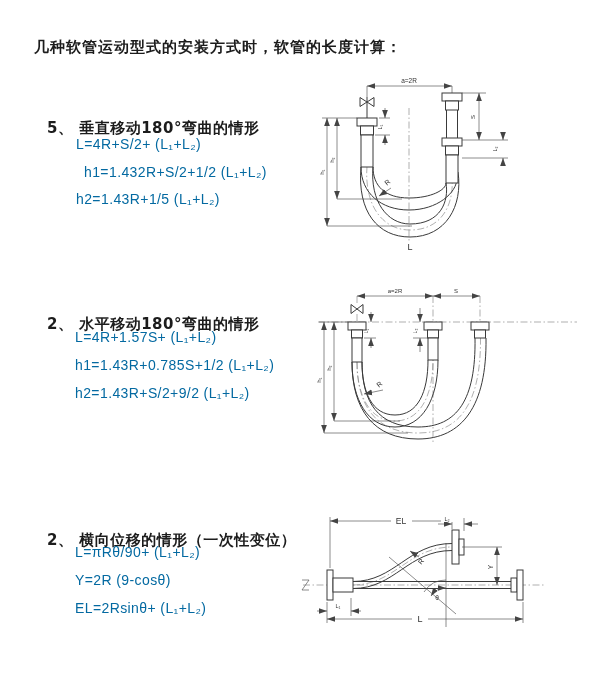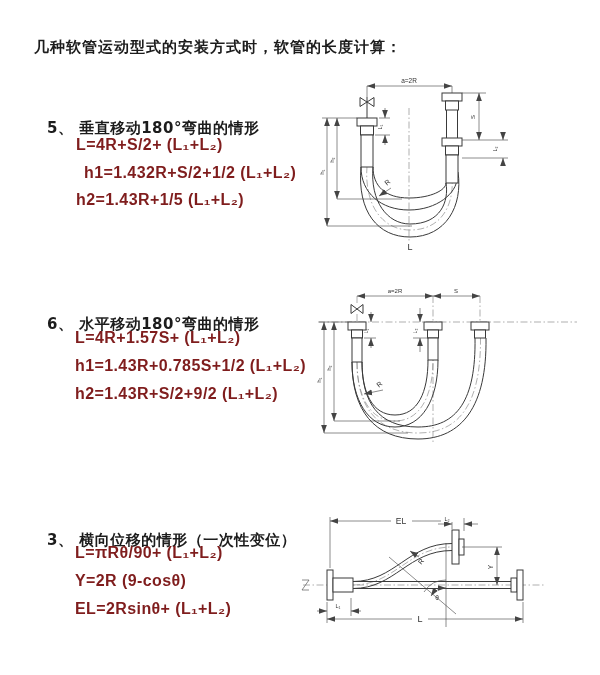--- a/index.html
+++ b/index.html
@@ -4,45 +4,45 @@
 <style>
   html,body{margin:0;padding:0;}
   body{
     width:600px;height:675px;position:relative;background:#ffffff;
     font-family:"DejaVu Sans","Liberation Sans",sans-serif;
     overflow:hidden;
   }
   .txt{position:absolute;white-space:pre;color:#1c1c1c;}
   .cn{font-weight:700;font-size:15px;letter-spacing:0.5px;font-family:"DejaVu Sans","Liberation Sans",sans-serif;margin-top:15px;}
   .title{letter-spacing:1px;}
-  .formula{font-size:16px;font-weight:700;letter-spacing:0.4px;color:#7f1d1d;font-family:"Liberation Sans","DejaVu Sans",sans-serif;}
+  .formula{font-size:14px;font-weight:400;letter-spacing:0.4px;color:#0369a1;font-family:"Liberation Sans","DejaVu Sans",sans-serif;}
   svg.diag{position:absolute;overflow:visible;}
   .ol{stroke:#3a3a3a;stroke-width:1;fill:none;}          
   .tl{stroke:#4d4d4d;stroke-width:0.65;fill:none;}       
   .cl{stroke:#7a7a7a;stroke-width:0.6;fill:none;stroke-dasharray:7 2.5 1.5 2.5;} 
   .fit{fill:#ffffff;stroke:#3a3a3a;stroke-width:1;}      
   .dimtxt{fill:#333;font-family:"Liberation Sans","DejaVu Sans",sans-serif;}
   .wbg{fill:#ffffff;stroke:none;}
 </style>
 </head>
 <body>
 
 <div class="txt cn title" style="left:34px;top:23px">几种软管运动型式的安装方式时，软管的长度计算：</div>
 
 <div class="txt cn" style="left:47px;top:104px">5、 垂直移动180°弯曲的情形</div>
 <div class="txt formula" style="left:76px;top:136px">L=4R+S/2+ (L₁+L₂)</div>
 <div class="txt formula" style="left:84px;top:164px">h1=1.432R+S/2+1/2 (L₁+L₂)</div>
 <div class="txt formula" style="left:76px;top:191px">h2=1.43R+1/5 (L₁+L₂)</div>
 
-<div class="txt cn" style="left:47px;top:300px">6、 水平移动180°弯曲的情形</div>
+<div class="txt cn" style="left:47px;top:300px">2、 水平移动180°弯曲的情形</div>
 <div class="txt formula" style="left:75px;top:329px">L=4R+1.57S+ (L₁+L₂)</div>
 <div class="txt formula" style="left:75px;top:357px">h1=1.43R+0.785S+1/2 (L₁+L₂)</div>
 <div class="txt formula" style="left:75px;top:385px">h2=1.43R+S/2+9/2 (L₁+L₂)</div>
 
-<div class="txt cn" style="left:47px;top:516px">3、 横向位移的情形（一次性变位）</div>
+<div class="txt cn" style="left:47px;top:516px">2、 横向位移的情形（一次性变位）</div>
 <div class="txt formula" style="left:75px;top:544px">L=πRθ/90+ (L₁+L₂)</div>
 <div class="txt formula" style="left:75px;top:572px">Y=2R (9-cosθ)</div>
 <div class="txt formula" style="left:75px;top:600px">EL=2Rsinθ+ (L₁+L₂)</div>
 
 <svg class="diag" style="left:315px;top:72px" width="275" height="185" viewBox="315 72 275 185">
   <defs>
     <marker id="ar1" viewBox="0 0 10 10" refX="9" refY="5" markerWidth="9" markerHeight="9" orient="auto-start-reverse" markerUnits="userSpaceOnUse">
       <path d="M0,1.8 L9,5 L0,8.2 z" fill="#444"></path>
     </marker>
     <pattern id="brd1" width="3" height="3" patternUnits="userSpaceOnUse">

